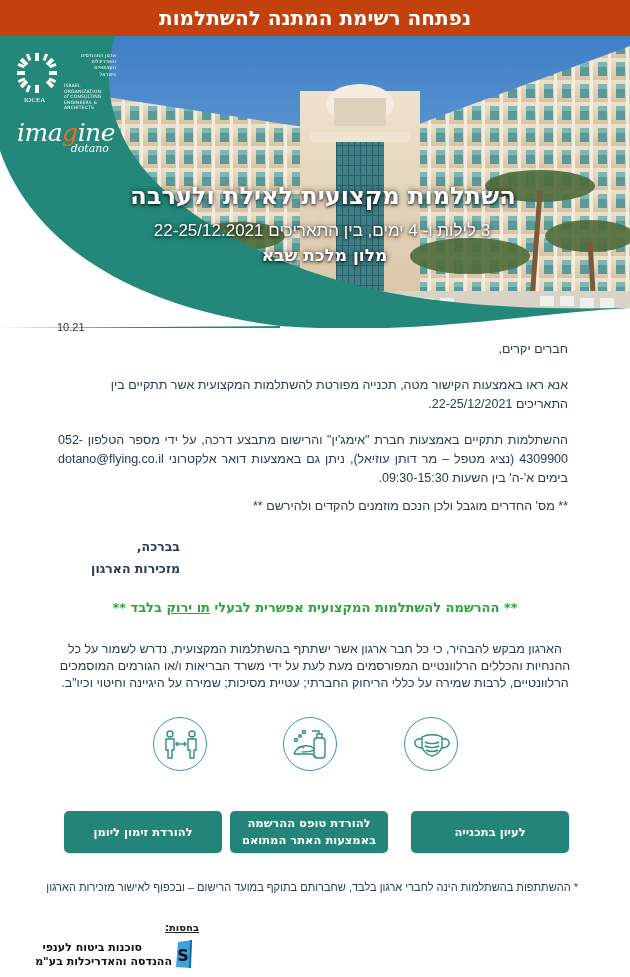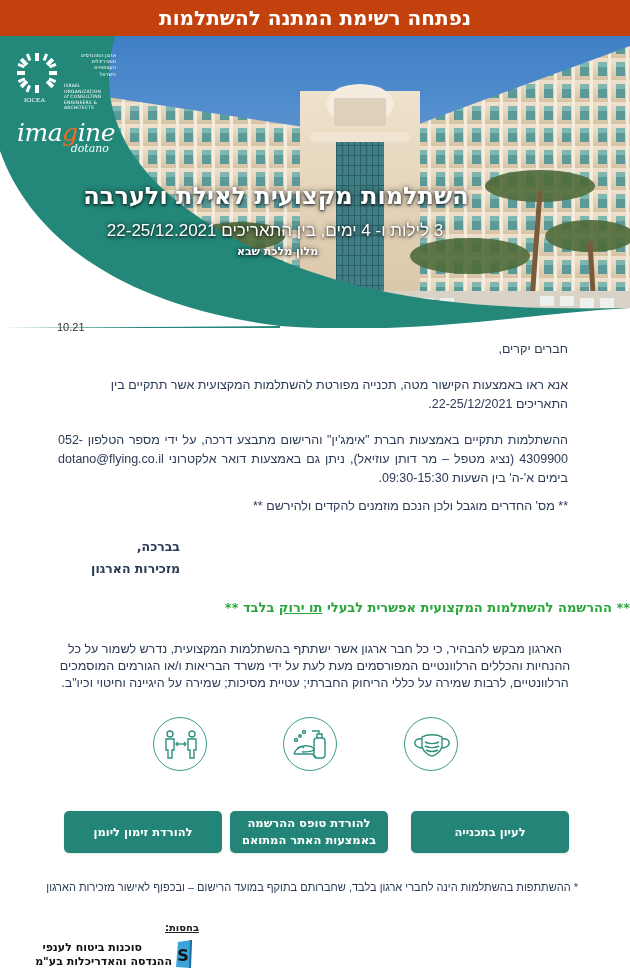--- a/index.html
+++ b/index.html
@@ -30,47 +30,47 @@
     }
 
     .logo-imagine { position: absolute; left: 17px; top: 84px; width: 92px; height: 30px; font-style: italic; }
     .logo-imagine .word {
       font-family: "DejaVu Serif", serif; font-size: 25px; color: #fff; letter-spacing: -0.5px; line-height: 25px;
     }
     .logo-imagine .word .g { color: #f26b21; }
     .logo-imagine .group { position: absolute; right: 0; top: 22px; font-family: "DejaVu Serif", serif; font-size: 11px; color: #fff; }
 
     .hero-title {
-      position: absolute; left: 0; width: 536px; text-align: center; color: #fff; direction: rtl;
+      position: absolute; left: 0; width: 630px; text-align: center; color: #fff; direction: rtl;
       text-shadow: 0 1px 3px rgba(0,0,0,.85), 0 0 6px rgba(0,0,0,.55);
     }
     .hero-title.t1 { top: 146px; font-size: 24px; font-weight: bold; padding-left: 16px; }
     .hero-title.t2 { top: 185px; font-size: 17px; font-family: "Liberation Sans", sans-serif; padding-left: 14px; }
-    .hero-title.t3 { top: 209px; font-size: 11px; font-weight: bold; padding-left: 19px; }
+    .hero-title.t3 { top: 209px; font-size: 17px; font-weight: bold; padding-left: 19px; }
 
     .date-ref { position: absolute; left: 57px; top: 321px; font-size: 11px; color: #333; font-family: "Liberation Sans", sans-serif; }
 
     .body-text {
       position: absolute; right: 62px; width: 510px; direction: rtl; text-align: right;
       font-size: 12.5px; line-height: 19px; color: #2b3a55; font-family: "Liberation Sans", sans-serif;
     }
     .p-greet { top: 340px; }
     .p-intro { top: 376px; }
     .p-reg { top: 431px; text-align: justify; text-align-last: right; }
     .p-rooms { top: 497px; }
 
     .signature {
       position: absolute; left: 60px; width: 120px; direction: rtl; text-align: right;
       font-size: 12.5px; font-weight: bold; color: #2b3a55; line-height: 22px;
     }
     .signature.s1 { top: 536px; }
     .signature.s2 { top: 558px; }
 
     .green-note {
-      position: absolute; left: 0; top: 600px; width: 630px; text-align: right; direction: rtl;
+      position: absolute; left: 0; top: 600px; width: 630px; text-align: center; direction: rtl;
       color: #2aa63b; font-weight: bold; font-size: 13px;
     }
     .green-note .ul { text-decoration: underline; text-decoration-color: #2aa63b; }
 
     .health-text {
       position: absolute; left: 50px; top: 641px; width: 530px; direction: rtl; text-align: center;
       font-size: 12.5px; line-height: 17px; color: #2b3a55; font-family: "Liberation Sans", sans-serif;
     }
 
     .icon-circle { position: absolute; top: 717px; width: 54px; height: 54px; border: 1.5px solid #3a9a8c; border-radius: 50%; }

